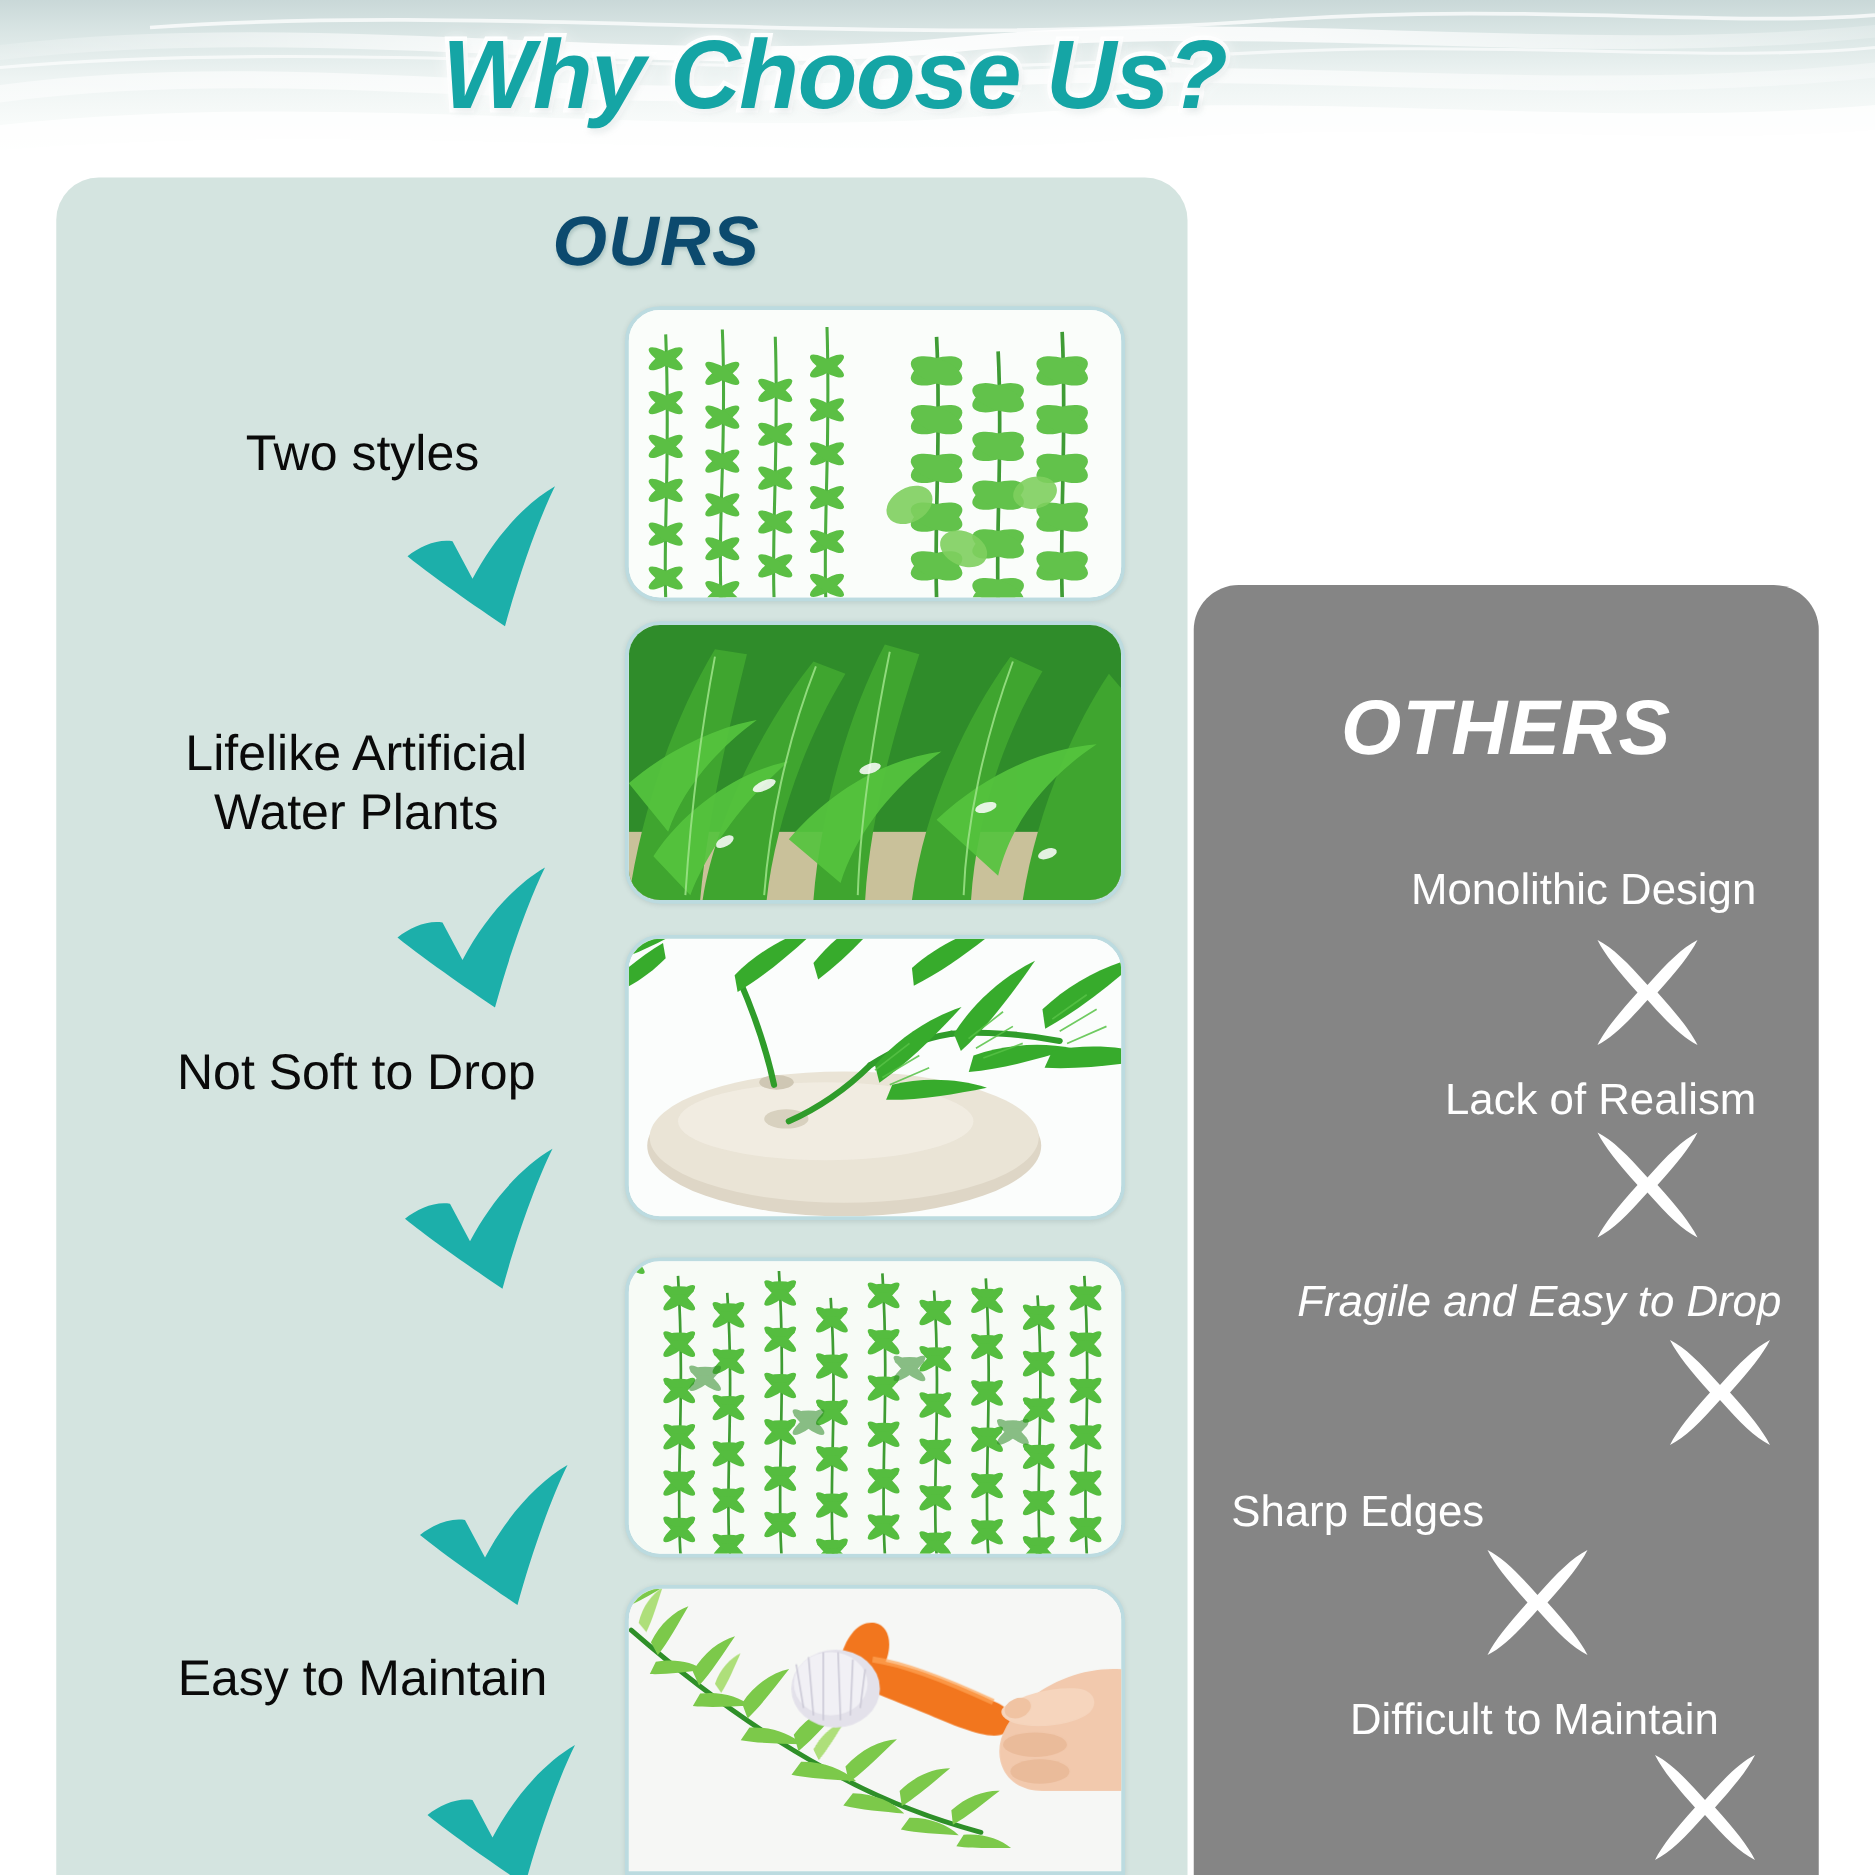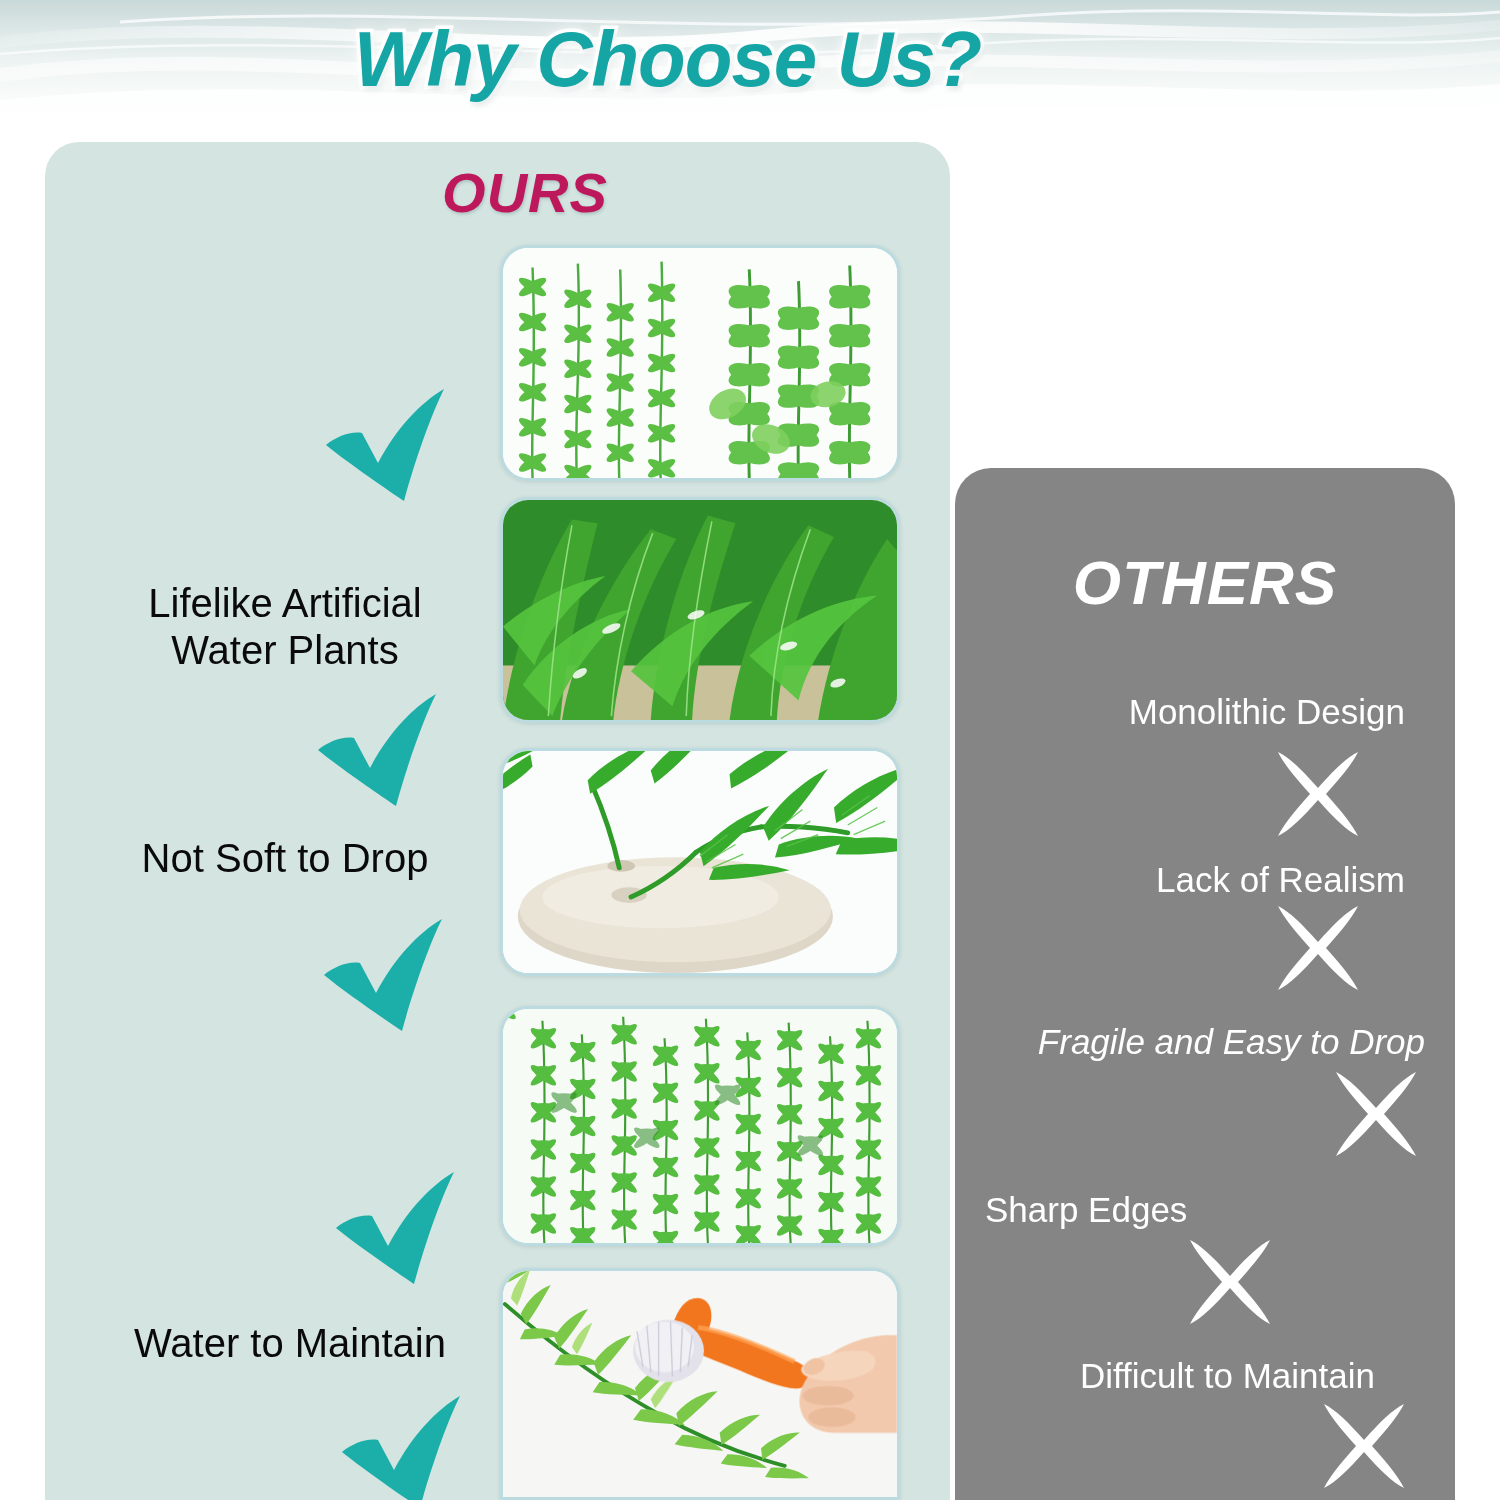--- a/index.html
+++ b/index.html
@@ -61,21 +61,21 @@
 
   #ours-heading {
     position: absolute;
     left: 380px; top: 160px;
     width: 290px;
     text-align: center;
     font-size: 56px;
     font-weight: bold;
     font-style: italic;
     letter-spacing: 1px;
-    color: #be185d;
+    color: #0c4a6e;
     text-shadow: 1px 2px 3px rgba(100,140,140,0.35);
   }
 
   
   .feat-label {
     position: absolute;
     text-align: center;
     color: #0a0a0a;
     font-size: 40px;
     line-height: 1.18;
@@ -162,20 +162,21 @@
       <path d="M0,120 C300,96 600,132 900,112 C1160,95 1330,118 1500,104 L1500,140 L0,140 Z" fill="#ffffff" opacity="0.95"></path>
       <path d="M120,22 C400,2 700,40 1020,16 C1220,2 1380,22 1500,12" fill="none" stroke="#ffffff" stroke-width="3" opacity="0.75"></path>
       <path d="M0,54 C300,28 620,70 940,46 C1180,28 1360,52 1500,38" fill="none" stroke="#ffffff" stroke-width="2.5" opacity="0.65"></path>
     </svg>
     <div id="title">Why Choose Us?</div>
   </div>
 
   <div id="ours-panel"></div>
   <div id="ours-heading">OURS</div>
 
+  <div class="feat-label" style="left:120px; top:340px; width:340px;">Two styles</div>
   <svg class="check" style="left:320px; top:385px;" viewBox="0 0 130 122">
     <path d="M6,60 C16,52 30,46 42,48 L58,78 C76,44 100,18 124,4 C112,28 96,72 84,116 C72,108 28,78 6,60 Z" fill="#1CAFAA"></path>
   </svg>
 
   <div class="photo" style="top:245px; height:236px;">
     <svg viewBox="0 0 400 236" preserveAspectRatio="none">
       <rect width="400" height="236" fill="#fafdfa"></rect>
       <g stroke="#4cad3f" stroke-width="2.5" fill="none">
         <path d="M30,236 C28,180 34,120 30,20"></path>
           <path d="M75,236 C72,170 80,110 76,16"></path>
@@ -405,21 +406,21 @@
       </g>
       <g fill="#2f8b28" opacity="0.55">
         <use href="#nsprig" x="62" y="96"></use>
           <use href="#nsprig" x="146" y="132"></use>
         <use href="#nsprig" x="228" y="88"></use>
           <use href="#nsprig" x="312" y="140"></use>
       </g>
     </svg>
   </div>
 
-  <div class="feat-label" style="left:95px; top:1320px; width:390px;">Water to Maintain</div>
+  <div class="feat-label" style="left:95px; top:1320px; width:390px;">Easy to Maintain</div>
   <svg class="check" style="left:336px; top:1392px;" viewBox="0 0 130 122">
     <path d="M6,60 C16,52 30,46 42,48 L58,78 C76,44 100,18 124,4 C112,28 96,72 84,116 C72,108 28,78 6,60 Z" fill="#1CAFAA"></path>
   </svg>
 
   <div class="photo" style="top:1268px; height:232px; border-radius:28px 28px 0 0;">
     <svg viewBox="0 0 400 232" preserveAspectRatio="none">
       <rect width="400" height="232" fill="#f6f7f5"></rect>
       <g stroke="#2e8f28" stroke-width="4" fill="none" stroke-linecap="round">
         <path d="M2,34 C52,78 106,118 160,148 C198,170 242,188 286,200"></path>
       </g>

